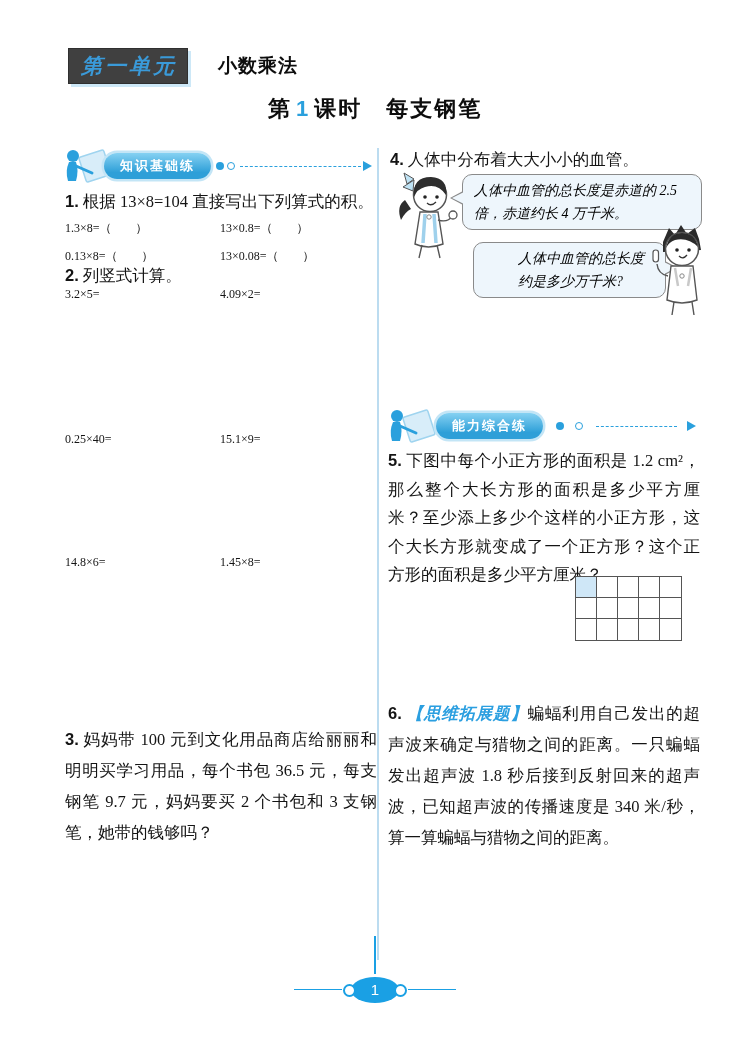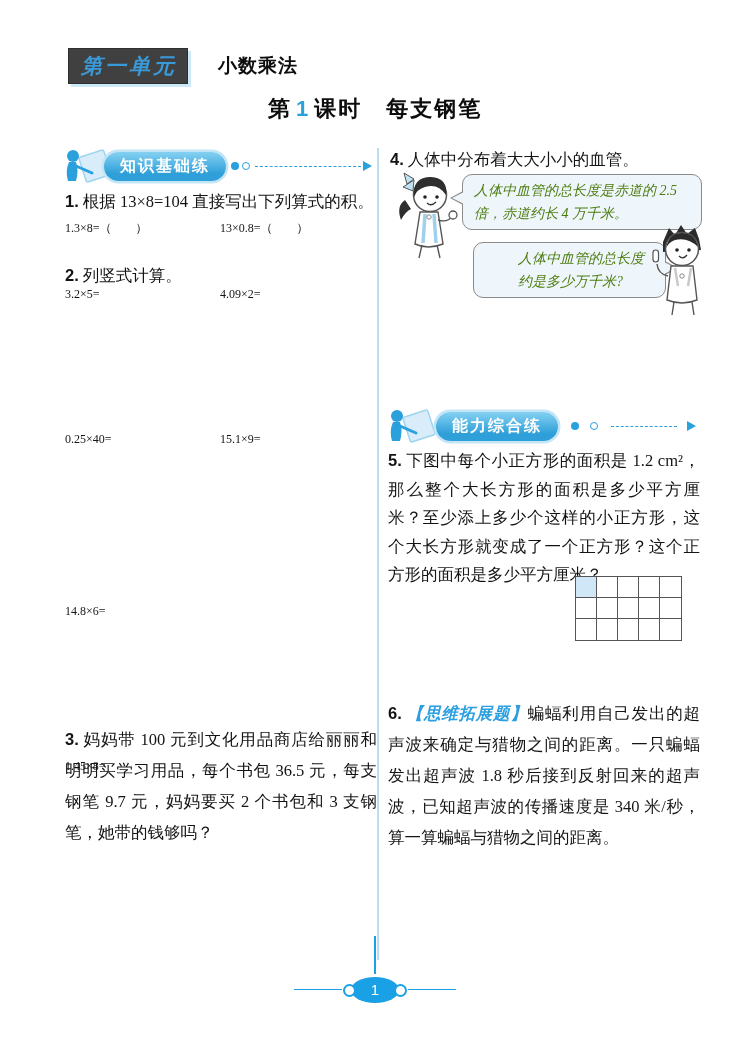--- a/index.html
+++ b/index.html
@@ -20,38 +20,38 @@
   .lesson-title .name{margin-left:24px;}
 
   
   .divider{position:absolute;left:377px;top:148px;width:1.5px;height:812px;background:#bcdcf0;}
 
   
   .badge{position:absolute;display:flex;align-items:center;height:40px;}
   .badge svg{flex:0 0 auto;}
   .badge-pill{margin-left:-14px;background:linear-gradient(180deg,#85d1f2 0%,#2e9fd8 75%);
               color:#fff;font-family:"Liberation Sans","DejaVu Sans",sans-serif;font-weight:bold;
-              font-size:16px;padding:4px 16px;border-radius:16px;letter-spacing:2px;
+              font-size:13px;padding:4px 16px;border-radius:16px;letter-spacing:2px;
               box-shadow:0 0 0 2.5px #c3e5f6;position:relative;z-index:2;}
   .badge .dot{width:8px;height:8px;border-radius:50%;background:#2aa0dd;margin-left:5px;}
   .badge .ring{width:6px;height:6px;border-radius:50%;border:1.6px solid #2aa0dd;background:#fff;margin-left:3px;}
   .badge .dash{flex:1;border-top:1.7px dashed #2aa0dd;margin:0 2px 0 5px;}
   .badge .arrow{width:0;height:0;border-left:9px solid #2aa0dd;border-top:5px solid transparent;
                 border-bottom:5px solid transparent;}
 
   
   .qblock{position:absolute;font-size:16.5px;line-height:30px;text-align:justify;}
   .qnum{font-family:"Liberation Sans","DejaVu Sans",sans-serif;font-weight:bold;margin-right:4px;}
   .eqrow{position:absolute;display:flex;font-size:12px;}
   .eqrow .eq:first-child{flex:0 0 155px;}
   .tag{color:#2b9fe0;font-weight:bold;font-style:italic;}
 
   
   .bubble{position:absolute;background:#eef6fc;border:1.2px solid #8a8a8a;border-radius:10px;
-          font-size:14px;line-height:23px;padding:4px 11px;font-style:italic;color:#4d7c0f;
+          font-size:14px;line-height:23px;padding:4px 11px;font-style:italic;color:#000000;
           text-align:left;}
   .bubble.tail-left::before{content:"";position:absolute;left:-13px;top:16px;width:0;height:0;
           border-top:7px solid transparent;border-bottom:7px solid transparent;
           border-right:13px solid #8a8a8a;}
   .bubble.tail-left::after{content:"";position:absolute;left:-11px;top:17px;width:0;height:0;
           border-top:6px solid transparent;border-bottom:6px solid transparent;
           border-right:12px solid #eef6fc;}
   .bubble.tail-right::before{content:"";position:absolute;right:-13px;top:18px;width:0;height:0;
           border-top:7px solid transparent;border-bottom:7px solid transparent;
           border-left:13px solid #8a8a8a;}
@@ -105,31 +105,35 @@
     <span class="ring"></span>
     <span class="dash"></span>
     <span class="arrow"></span>
   </div>
 
   <div class="qblock" style="left:65px;top:186px;width:310px;"><span class="qnum">1.</span><span>根据 13×8=104 直接写出下列算式的积。</span></div>
   <div class="eqrow" style="left:65px;top:220px;width:310px;">
     <span class="eq">1.3×8=（　　）</span>
     <span class="eq">13×0.8=（　　）</span>
   </div>
+  <div class="eqrow" style="left:65px;top:248px;width:310px;">
+    <span class="eq">0.13×8=（　　）</span>
+    <span class="eq">13×0.08=（　　）</span>
+  </div>
 
   <div class="qblock" style="left:65px;top:260px;width:310px;"><span class="qnum">2.</span><span>列竖式计算。</span></div>
   <div class="eqrow" style="left:65px;top:287px;width:310px;">
     <span class="eq">3.2×5=</span>
     <span class="eq">4.09×2=</span>
   </div>
   <div class="eqrow" style="left:65px;top:432px;width:310px;">
     <span class="eq">0.25×40=</span>
     <span class="eq">15.1×9=</span>
   </div>
-  <div class="eqrow" style="left:65px;top:604px;width:310px;flex-direction:column;">
+  <div class="eqrow" style="left:65px;top:555px;width:310px;">
     <span class="eq">14.8×6=</span>
     <span class="eq">1.45×8=</span>
   </div>
 
   <div class="qblock" style="left:65px;top:724px;width:312px;line-height:31px;"><span class="qnum">3.</span><span>妈妈带 100 元到文化用品商店给丽丽和明明买学习用品，每个书包 36.5 元，每支钢笔 9.7 元，妈妈要买 2 个书包和 3 支钢笔，她带的钱够吗？</span></div>
 
   <div class="qblock" style="left:390px;top:144px;width:310px;"><span class="qnum">4.</span><span>人体中分布着大大小小的血管。</span></div>
 
   <svg class="illu" style="left:392px;top:168px;" width="68" height="96" viewBox="0 0 68 96">
     <path d="M13 32 Q4 38 9 52 Q13 44 19 41 Z" fill="#2e2e2e"></path>

